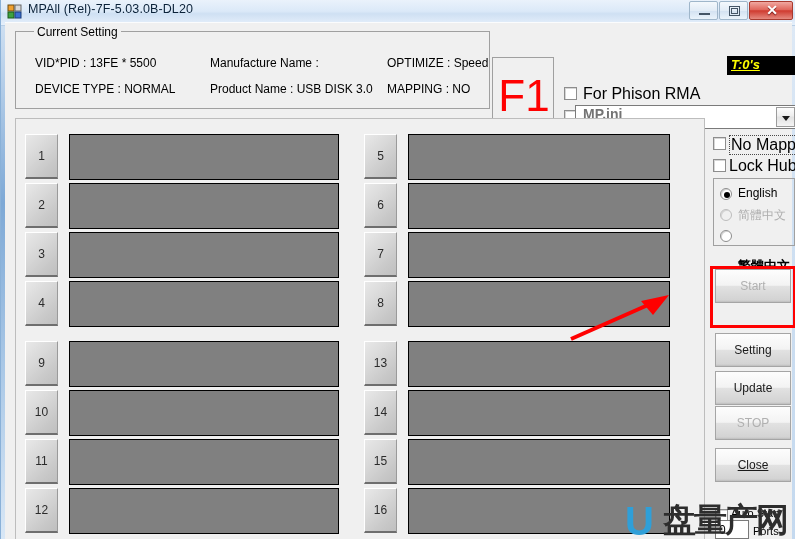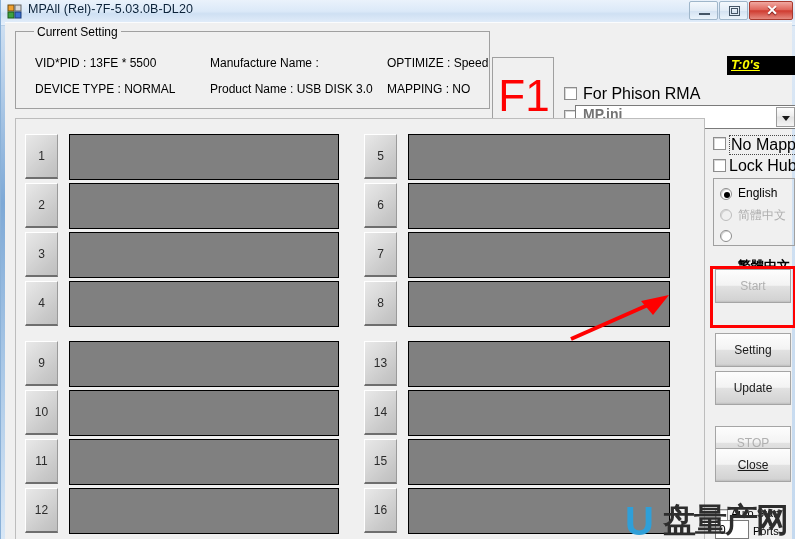--- a/index.html
+++ b/index.html
@@ -176,21 +176,21 @@
     position: absolute; left: 710px; width: 76px; height: 34px;
     background: linear-gradient(180deg,#fdfdfd 0%,#f3f3f3 48%,#e2e2e2 50%,#d3d3d3 94%, #bdbdbd 100%);
     border: 1px solid #a5a5a5;
     font-size: 12px; color: #1a1a1a;
     display:flex; align-items:center; justify-content:center;
   }
   .btn.disabled { color:#b0b0b0; }
   #btn-start   { top: 246px; }
   #btn-setting { top: 310px; }
   #btn-update  { top: 348px; }
-  #btn-stop    { top: 403px; }
+  #btn-stop    { top: 383px; }
   #btn-close2  { top: 425px; text-decoration: underline; }
 
   #start-highlight {
     position: absolute; left: 705px; top: 243px; width: 86px; height: 62px;
     border: 3px solid #ff0000;
     pointer-events: none;
   }
 
   
   #cb-autostart { left: 710px; top: 486px; }

